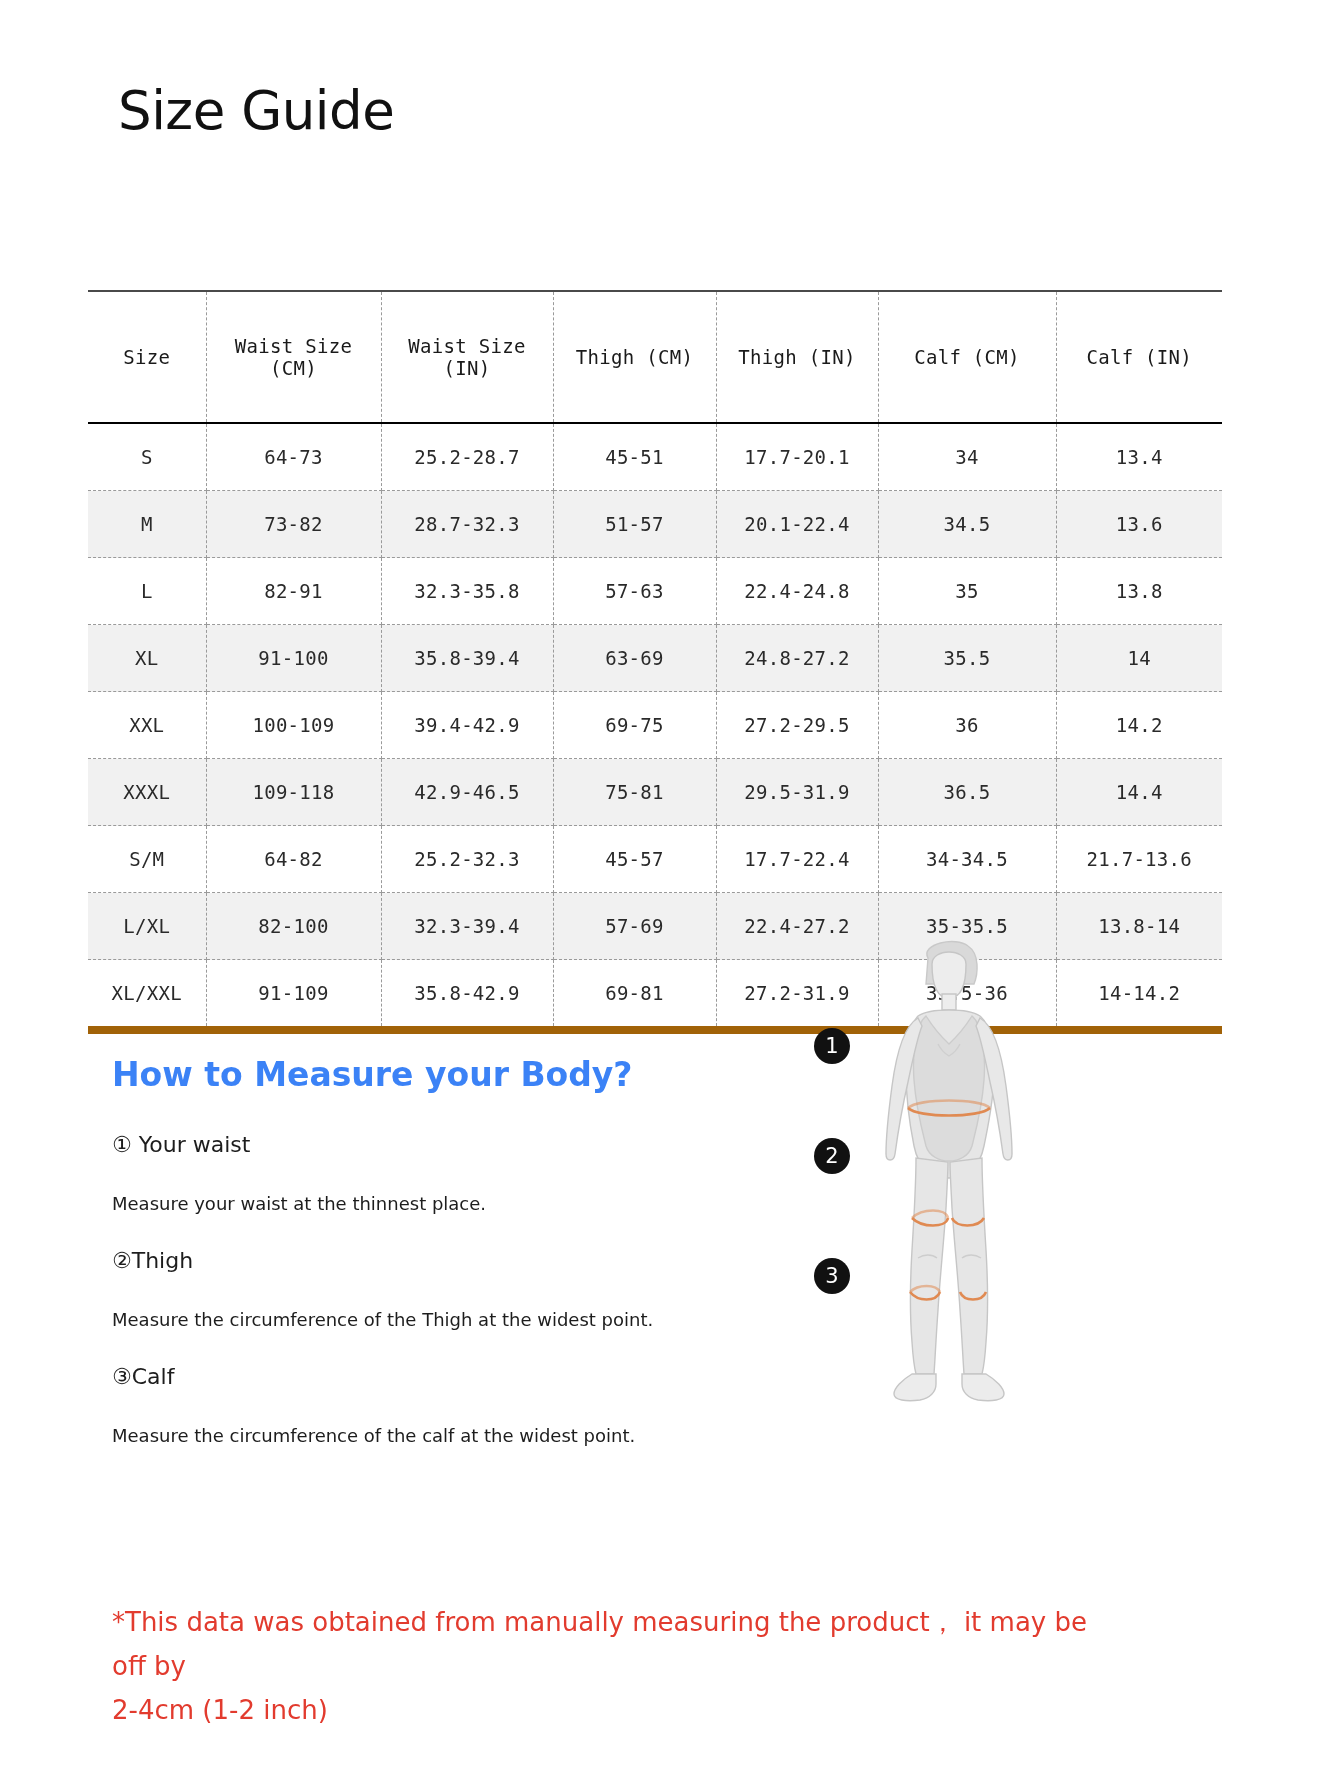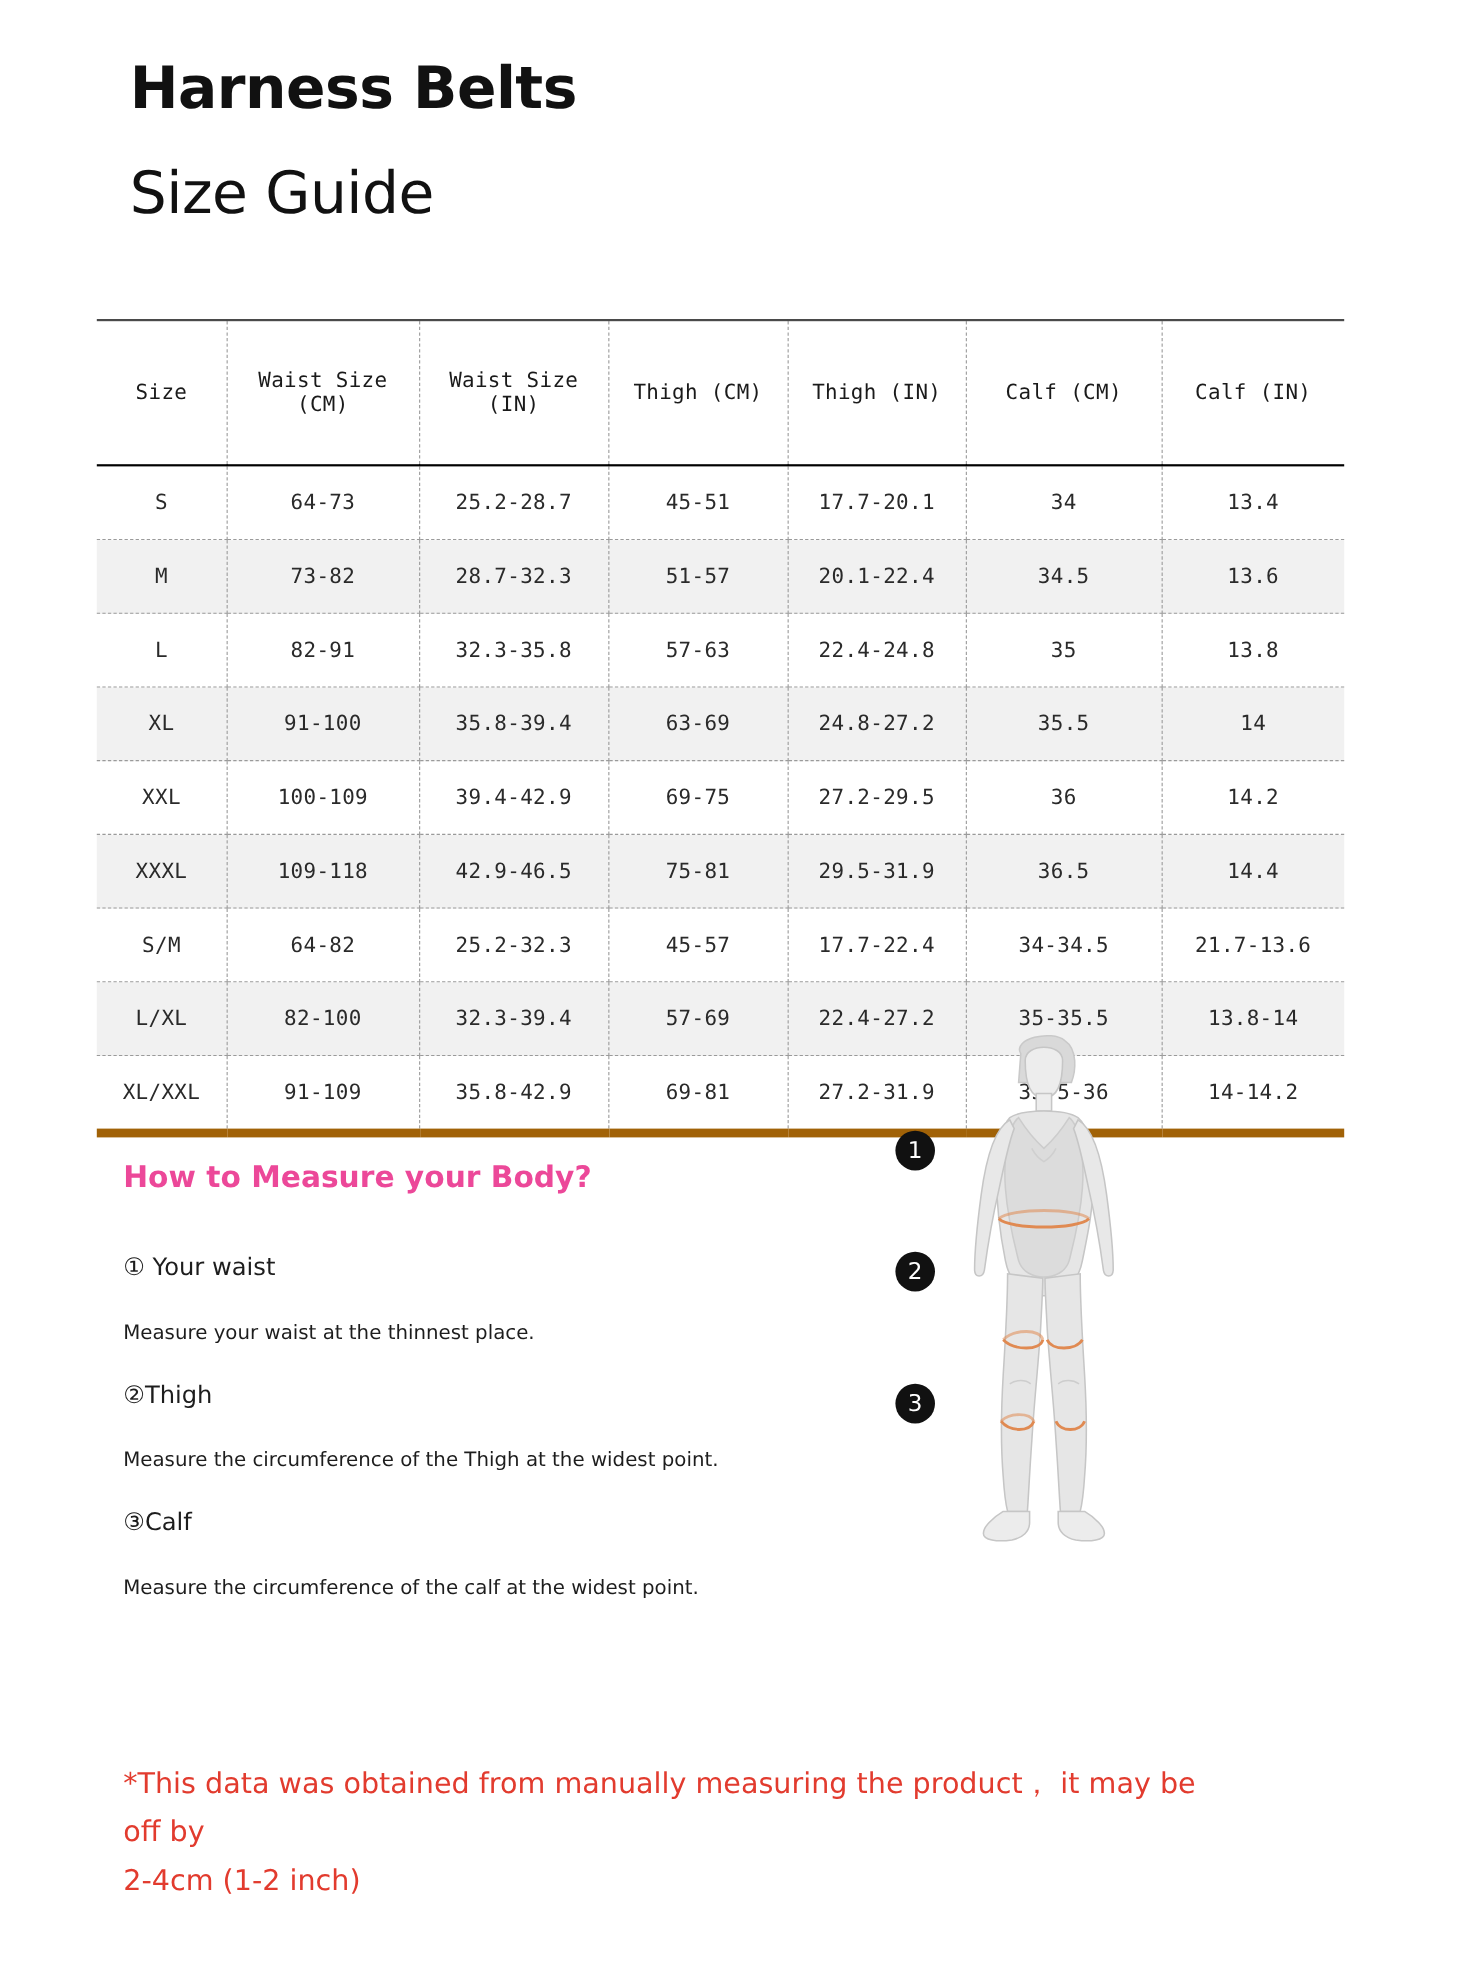--- a/index.html
+++ b/index.html
@@ -100,24 +100,24 @@
   .col-cin    { width: 166px; }
 
   
   .measure-block {
     position: absolute;
     left: 112px;
     top: 1055px;
     width: 700px;
   }
   .measure-heading {
-    font-size: 27px;
+    font-size: 33px;
     font-weight: bold;
-    color: #ec4899;
-    margin-bottom: 52px;
+    color: #3b82f6;
+    margin-bottom: 36px;
   }
   .measure-line {
     font-size: 18px;
     color: #1d1d1d;
     line-height: 1.4;
     margin-bottom: 30px;
   }
   .measure-line.step {
     font-size: 22px;
   }
@@ -156,21 +156,20 @@
     font-size: 26px;
     line-height: 1.7;
   }
 </style>
 </head>
 <body>
 
 <div class="page">
 
   <div class="title-block">
-    <div class="title-line1">Harness Belts</div>
     <div class="title-line2">Size Guide</div>
   </div>
 
   <div class="table-wrap">
     <table class="size-table">
       <colgroup>
         <col class="col-size">
           <col class="col-wcm">
           <col class="col-win">
           <col class="col-tcm">

